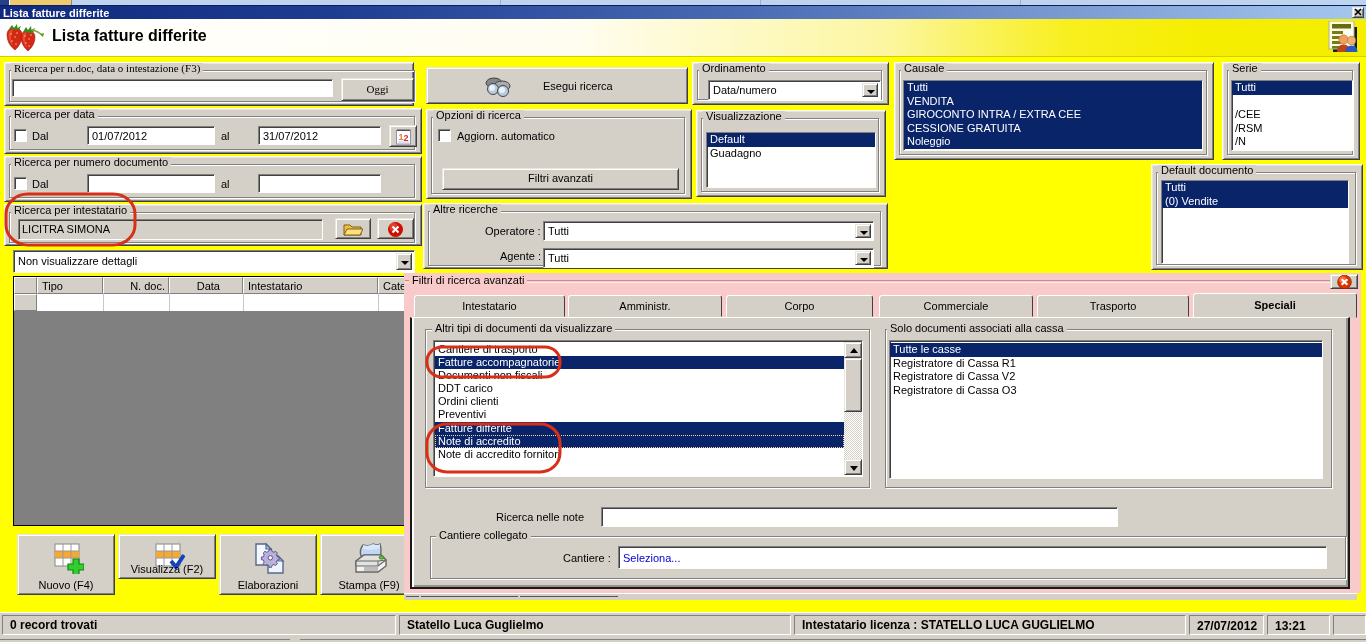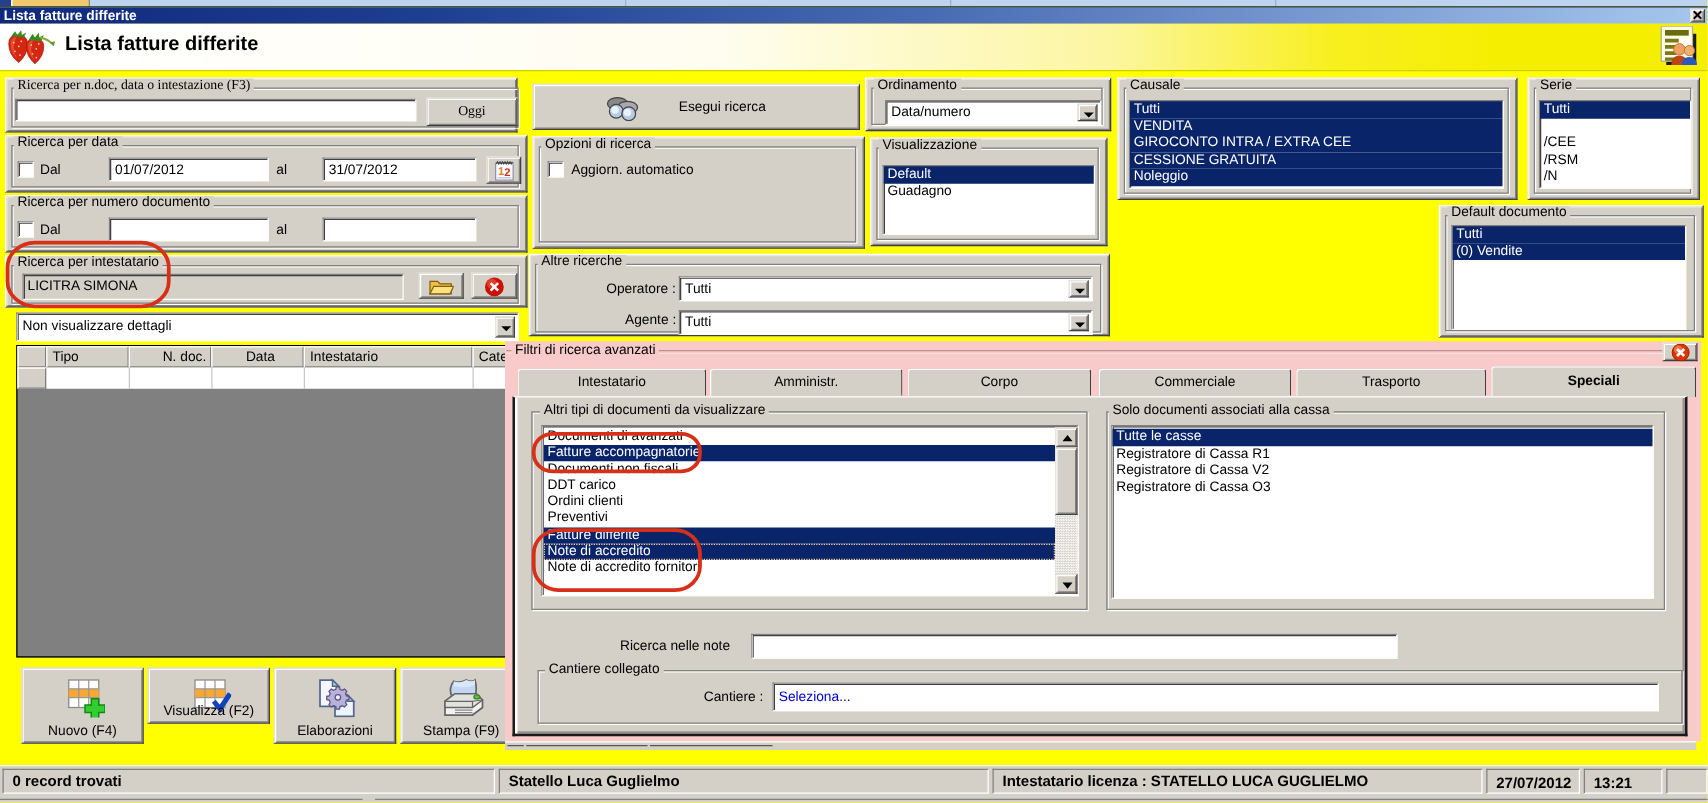--- a/index.html
+++ b/index.html
@@ -179,20 +179,21 @@
       <circle cx="17" cy="13" r="3" fill="#e8f2fa"></circle>
     </svg>
     <div class="abs" style="left:100px;top:12px;margin-left:16px;">Esegui ricerca</div>
   </div>
 
   <div class="panel" style="left:426px;top:109px;width:266px;height:90px;">
     <div class="fieldset" style="left:4px;top:7px;width:254px;height:77px;"></div>
     <div class="flabel" style="left:6px;top:0px;">Opzioni di ricerca</div>
     <div class="cb" style="left:11px;top:19px;"></div>
     <div class="lbl" style="left:30px;top:20px;">Aggiorn. automatico</div>
+    <div class="btn" style="left:15px;top:58px;width:237px;height:22px;text-align:center;line-height:19px;">Filtri avanzati</div>
   </div>
 
   <div class="panel" style="left:423px;top:203px;width:465px;height:66px;">
     <div class="fieldset" style="left:4px;top:7px;width:453px;height:55px;"></div>
     <div class="flabel" style="left:6px;top:0px;">Altre ricerche</div>
     <div class="lbl" style="left:61px;top:21px;">Operatore :</div>
     <div class="combo" style="left:119px;top:17px;width:331px;height:20px;">
       <div class="txt">Tutti</div>
       <div class="drop">
           <div class="arr"></div>
@@ -324,21 +325,21 @@
     <div class="abs" style="left:475px;top:22px;width:154px;height:22px;background:#d4d0c8;border:1px solid;border-color:#fff #404040 transparent #fff;border-radius:3px 3px 0 0;text-align:center;line-height:21px;">Commerciale</div>
     <div class="abs" style="left:633px;top:22px;width:152px;height:22px;background:#d4d0c8;border:1px solid;border-color:#fff #404040 transparent #fff;border-radius:3px 3px 0 0;text-align:center;line-height:21px;">Trasporto</div>
     <div class="abs" style="left:789px;top:20px;width:164px;height:25px;background:#d4d0c8;border:1px solid;border-color:#fff #404040 transparent #fff;border-radius:3px 3px 0 0;text-align:center;line-height:22px;font-weight:bold;">Speciali</div>
 
     <div class="abs" style="left:6px;top:44px;width:940px;height:272px;background:#d4d0c8;border:2px solid #1a1a1a;border-top:1px solid #fff;box-shadow:inset 2px 0 0 #fff, inset 0 -2px 0 #96918a, inset -2px 0 0 #96918a;">
 
       <div class="fieldset" style="left:13px;top:11px;width:445px;height:159px;"></div>
       <div class="flabel" style="left:20px;top:5px;">Altri tipi di documenti da visualizzare</div>
       <div class="sunken" style="left:21px;top:22px;width:430px;height:137px;" id="lb1">
         <div class="abs" style="left:1px;top:2px;width:409px;height:132px;overflow:hidden;">
-          <div class="lrow">Documenti di avanzati</div>
+          <div class="lrow">Cantiere di trasporto</div>
           <div class="lrow sel">Fatture accompagnatorie</div>
           <div class="lrow">Documenti non fiscali</div>
           <div class="lrow">DDT carico</div>
           <div class="lrow">Ordini clienti</div>
           <div class="lrow">Preventivi</div>
           <div class="lrow sel">Fatture differite</div>
           <div class="lrow sel" style="outline:1px dotted #f8d0a0;outline-offset:-1px;">Note di accredito</div>
           <div class="lrow">Note di accredito fornitori</div>
         </div>
 

